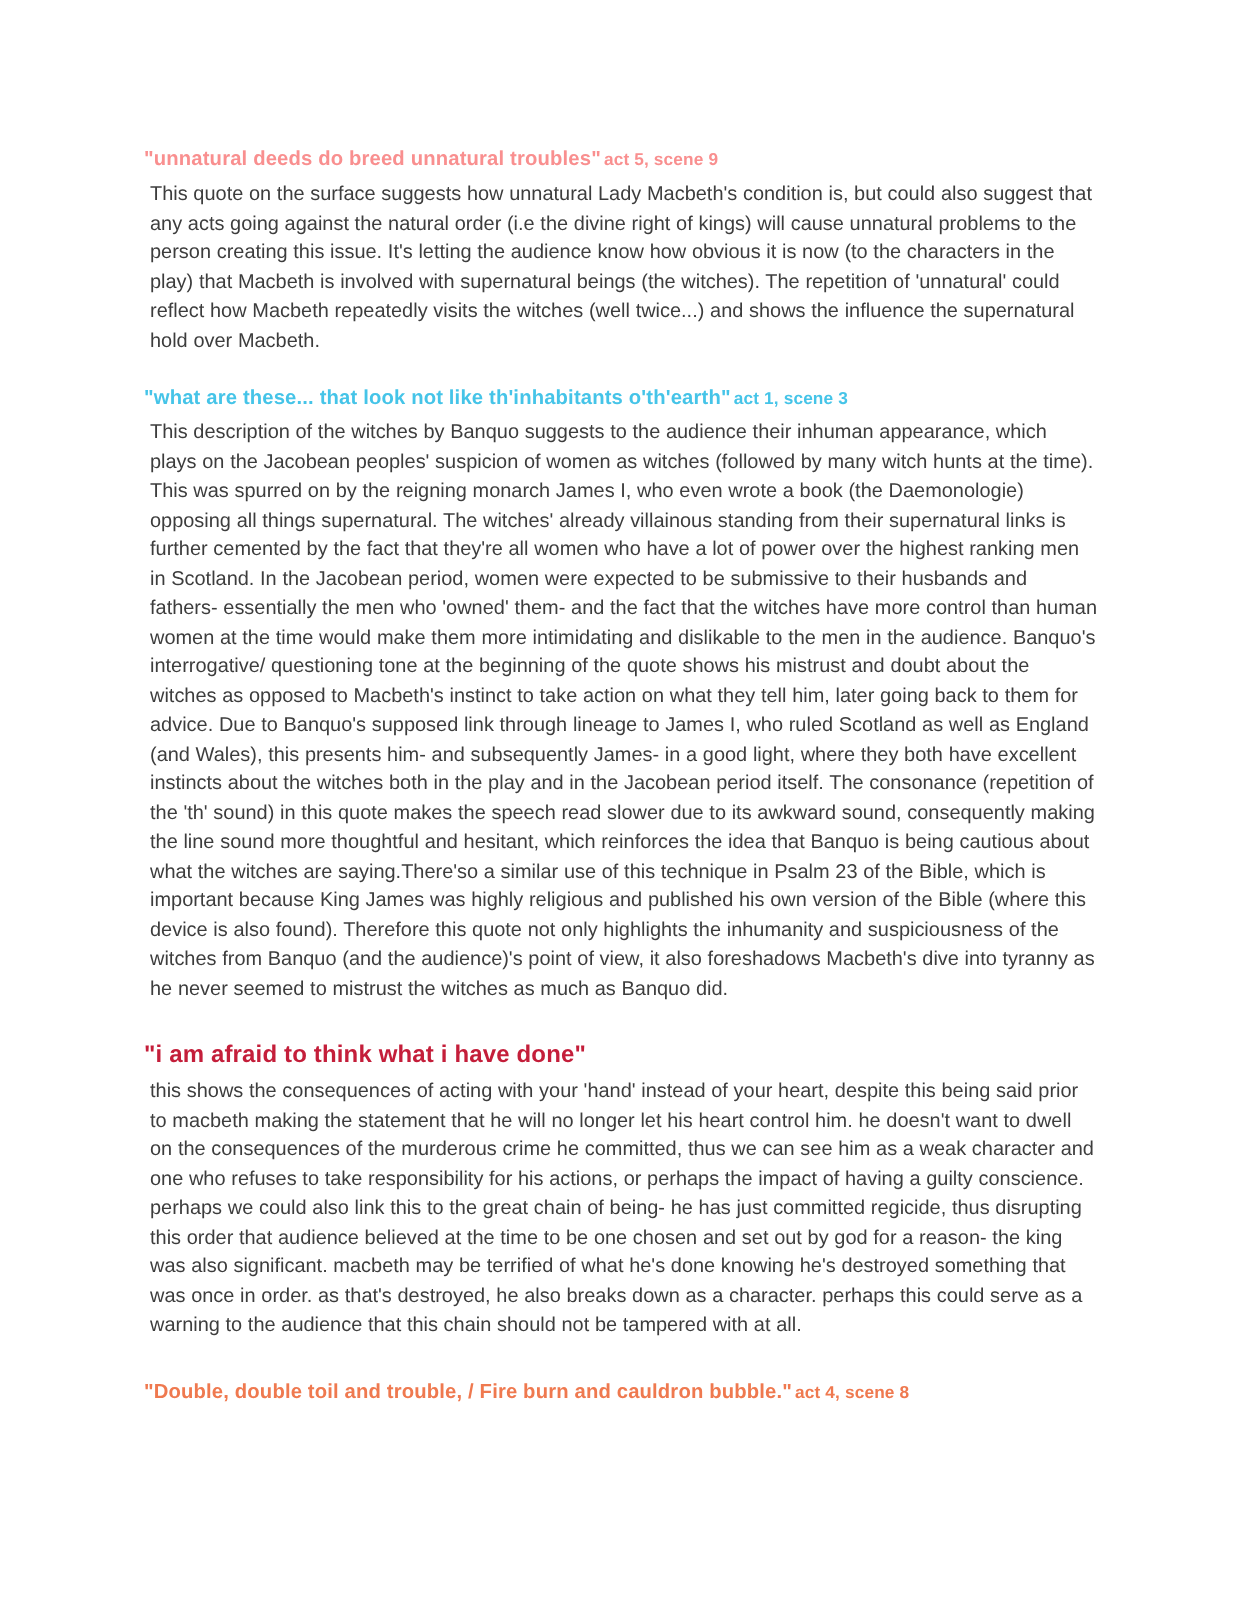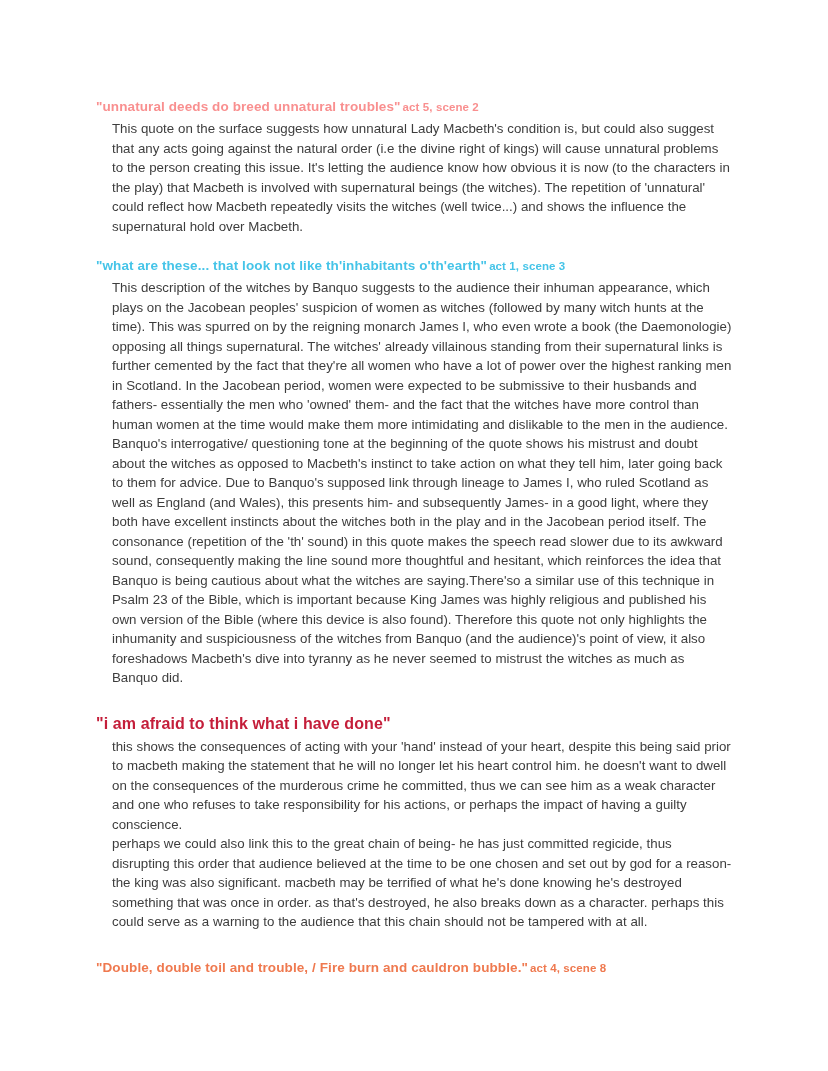--- a/index.html
+++ b/index.html
@@ -48,40 +48,40 @@
   
   .c-salmon .quote-text, .c-salmon .scene-ref { color: #f98f8f; }
   .c-cyan   .quote-text, .c-cyan   .scene-ref { color: #45c4e8; }
   .c-crimson .quote-text, .c-crimson .scene-ref { color: #c41e3a; }
   .c-orange .quote-text, .c-orange .scene-ref { color: #ef794f; }
 
   
   .big-heading .quote-text { font-size: 16px; }
 
   .para {
-    margin: 0 0 0 16px;
+    margin: 0 0 0 4px;
     font-size: 13.3px;
     line-height: 19.5px;
     color: #3d3d3d;
     text-align: left;
     word-spacing: 0.1px;
   }
   .gap-after-section { height: 19px; }
   .gap-before-big { height: 26px; }
   .gap-after-big-section { height: 25px; }
 </style>
 </head>
 <body>
 
 <div class="page">
   <div class="doc-body">
 
     <div class="section">
       <p class="quote-heading c-salmon">
-        <span class="quote-text">"unnatural deeds do breed unnatural troubles"</span><span class="scene-ref">act 5, scene 2</span>
+        <span class="quote-text">"unnatural deeds do breed unnatural troubles"</span><span class="scene-ref">act 5, scene 9</span>
       </p>
       <p class="para">This quote on the surface suggests how unnatural Lady Macbeth's condition is, but could also suggest that any acts going against the natural order (i.e the divine right of kings) will cause unnatural problems to the person creating this issue. It's letting the audience know how obvious it is now (to the characters in the play) that Macbeth is involved with supernatural beings (the witches). The repetition of 'unnatural' could reflect how Macbeth repeatedly visits the witches (well twice...) and shows the influence the supernatural hold over Macbeth.</p>
     </div>
 
     <div class="gap-after-section"></div>
 
     <div class="section">
       <p class="quote-heading c-cyan">
         <span class="quote-text">"what are these... that look not like th'inhabitants o'th'earth"</span><span class="scene-ref">act 1, scene 3</span>
       </p>

